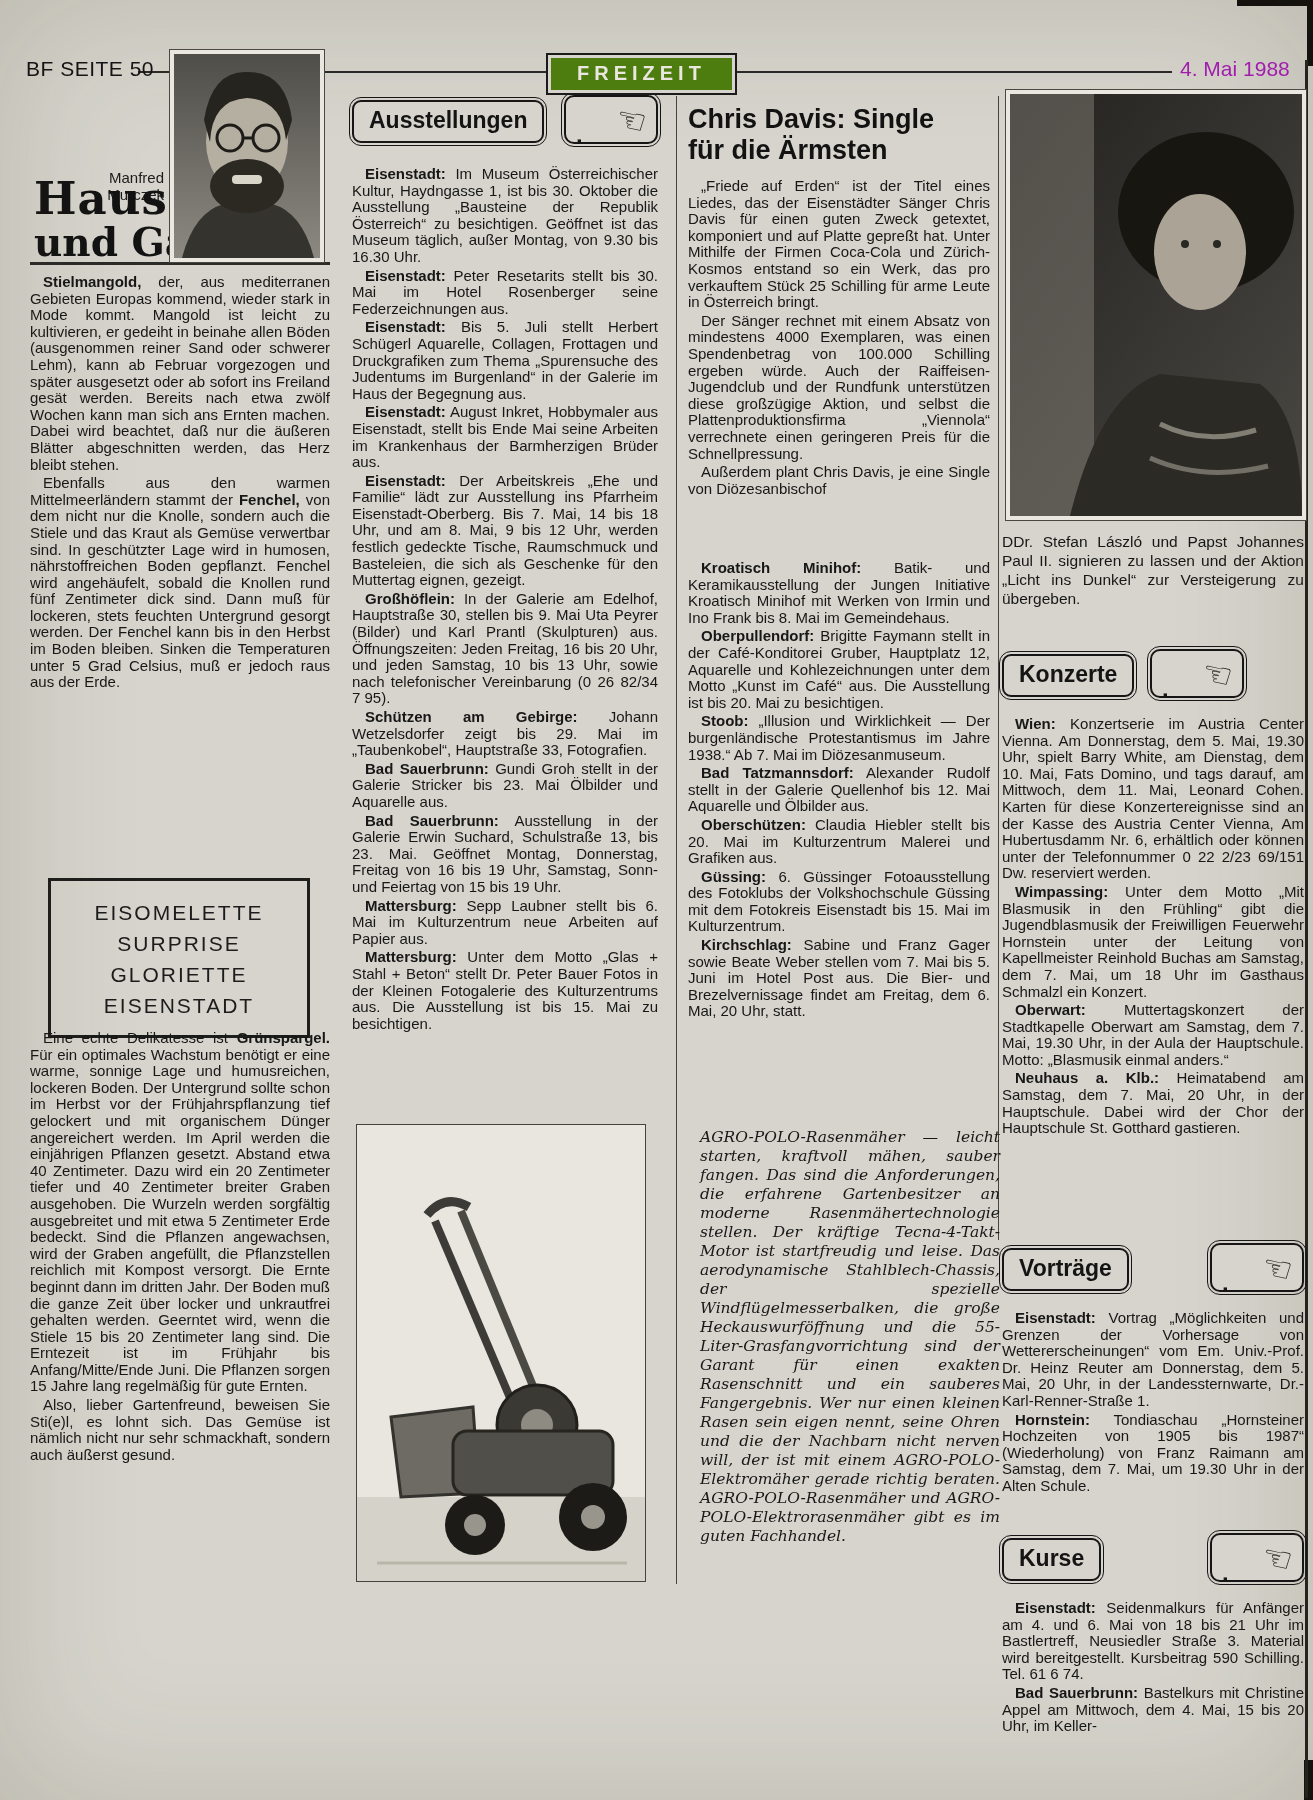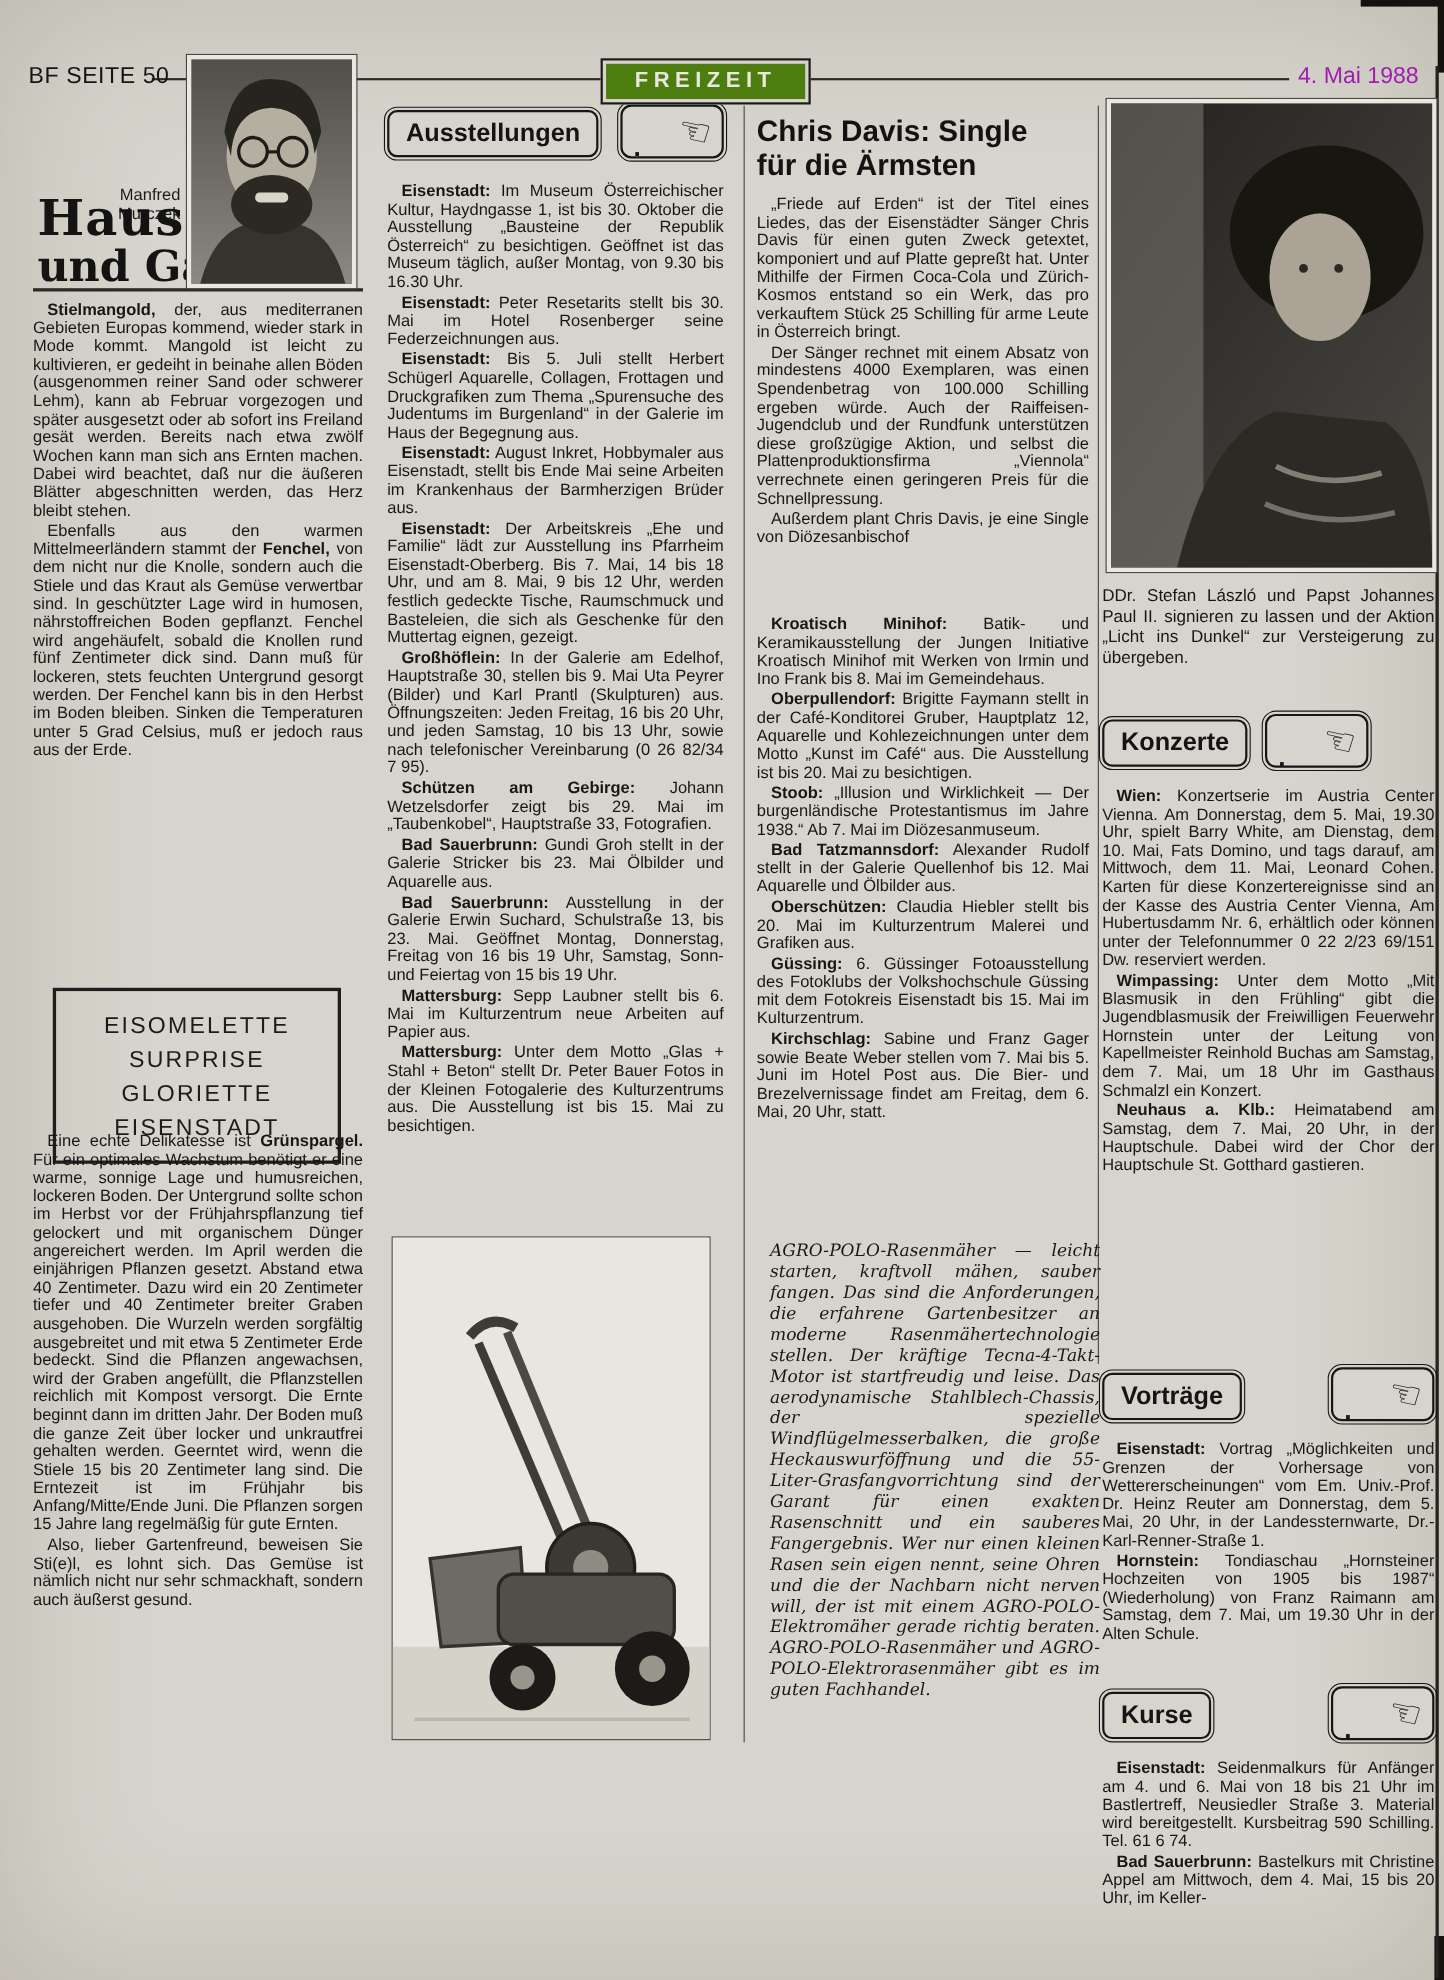--- a/index.html
+++ b/index.html
@@ -32,21 +32,21 @@
   .big-title .l1 { font-size: 45px; line-height: 45px; letter-spacing: 1px; display: block; }
   .big-title .l2 { font-size: 39px; line-height: 42px; display: block; }
   .photo-frame { border: 4px solid #e9e7df; outline: 1px solid #4a4843; background: #666; z-index: 2; }
   .photo-frame svg { display: block; }
 
   
   .bt { font-size: 15px; line-height: 16.6px; text-align: justify; hyphens: auto; }
   .bt p { margin: 0 0 2px; text-indent: 13px; }
   .bt b { font-weight: bold; }
 
-  .eisom { border: 3px solid #1e1e1c; text-align: center; padding: 16px 4px 14px; margin-top: 20px; }
+  .eisom { border: 3px solid #1e1e1c; text-align: center; padding: 16px 4px 14px; }
   .eisom div { font-size: 21px; letter-spacing: 2px; line-height: 31px; color: #1c1c1c; }
 
   
   .sec-head { position: absolute; height: 50px; z-index: 1; }
   .sec-title {
     display: inline-block; font-size: 23px; font-weight: bold; color: #141414;
     border: 2px solid #161616; outline: 1px solid #161616; outline-offset: 2px;
     border-radius: 9px; padding: 5px 15px 7px; background: #d6d4cc;
   }
   .hand-box {
@@ -228,20 +228,21 @@
     <span class="sec-title">Konzerte</span>
     <span class="hand-box">
       <span class="sec-dot">.</span>
       <span class="hand">☞</span>
     </span>
   </div>
 
   <div class="abs bt" style="left:1002px; top:716px; width:302px;">
     <p><b>Wien:</b> Konzertserie im Austria Center Vienna. Am Donnerstag, dem 5. Mai, 19.30 Uhr, spielt Barry White, am Dienstag, dem 10. Mai, Fats Domino, und tags darauf, am Mittwoch, dem 11. Mai, Leonard Cohen. Karten für diese Konzertereignisse sind an der Kasse des Austria Center Vienna, Am Hubertusdamm Nr. 6, erhältlich oder können unter der Telefonnummer 0 22 2/23 69/151 Dw. reserviert werden.</p>
     <p><b>Wimpassing:</b> Unter dem Motto „Mit Blasmusik in den Frühling“ gibt die Jugendblasmusik der Freiwilligen Feuerwehr Hornstein unter der Leitung von Kapellmeister Reinhold Buchas am Samstag, dem 7. Mai, um 18 Uhr im Gasthaus Schmalzl ein Konzert.</p>
+    <p><b>Oberwart:</b> Muttertagskonzert der Stadtkapelle Oberwart am Samstag, dem 7. Mai, 19.30 Uhr, in der Aula der Hauptschule. Motto: „Blasmusik einmal anders.“</p>
     <p><b>Neuhaus a. Klb.:</b> Heimatabend am Samstag, dem 7. Mai, 20 Uhr, in der Hauptschule. Dabei wird der Chor der Hauptschule St. Gotthard gastieren.</p>
   </div>
 
   <div class="sec-head" style="left:1002px; top:1248px; width:302px;">
     <span class="sec-title">Vorträge</span>
     <span class="hand-box">
       <span class="sec-dot">.</span>
       <span class="hand">☞</span>
     </span>
   </div>

